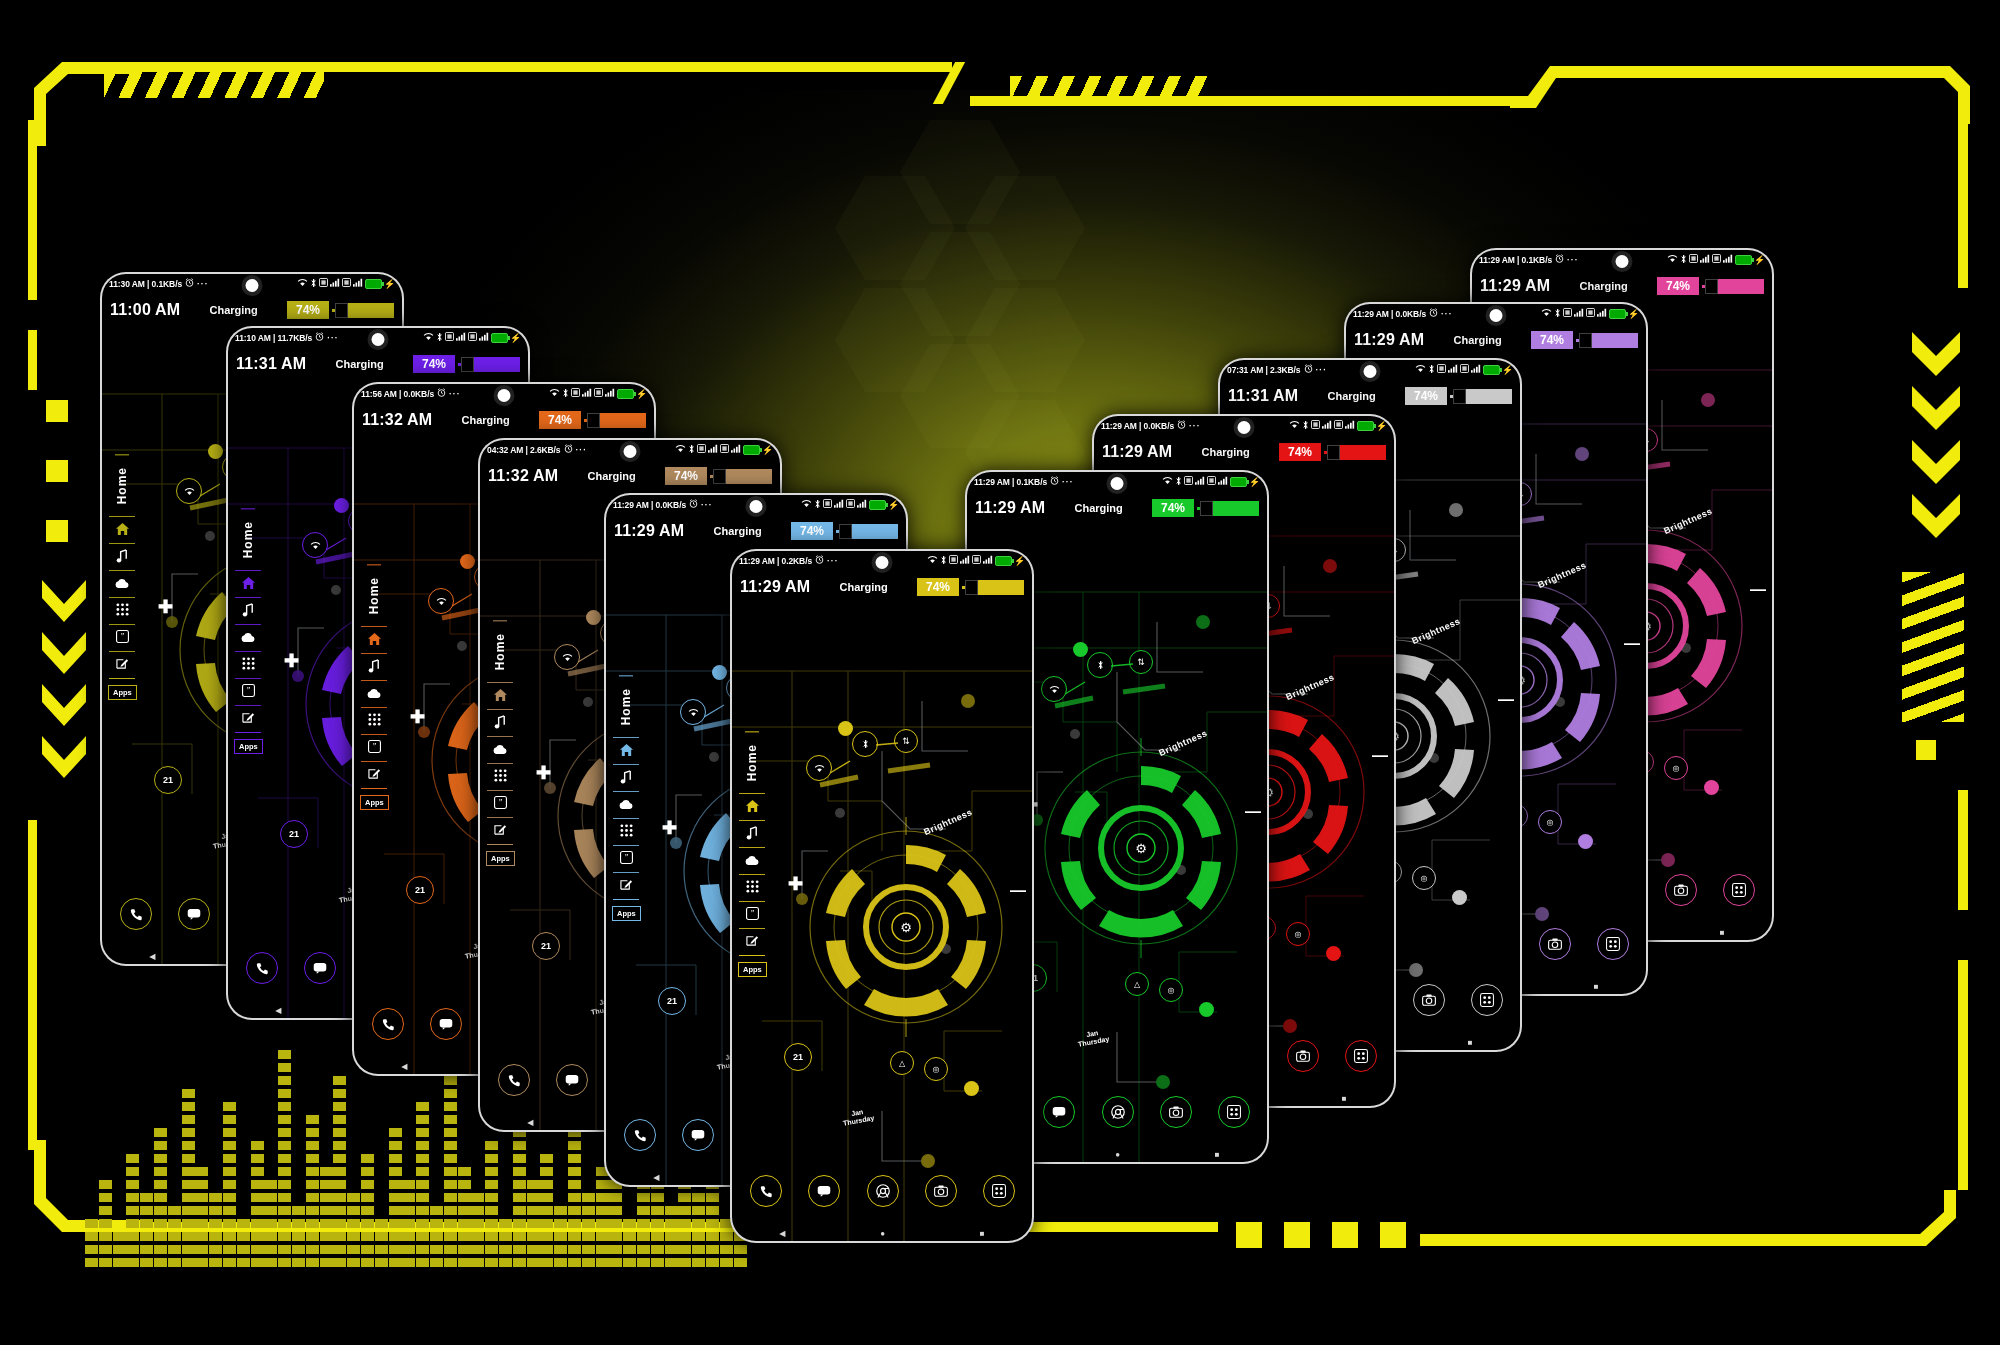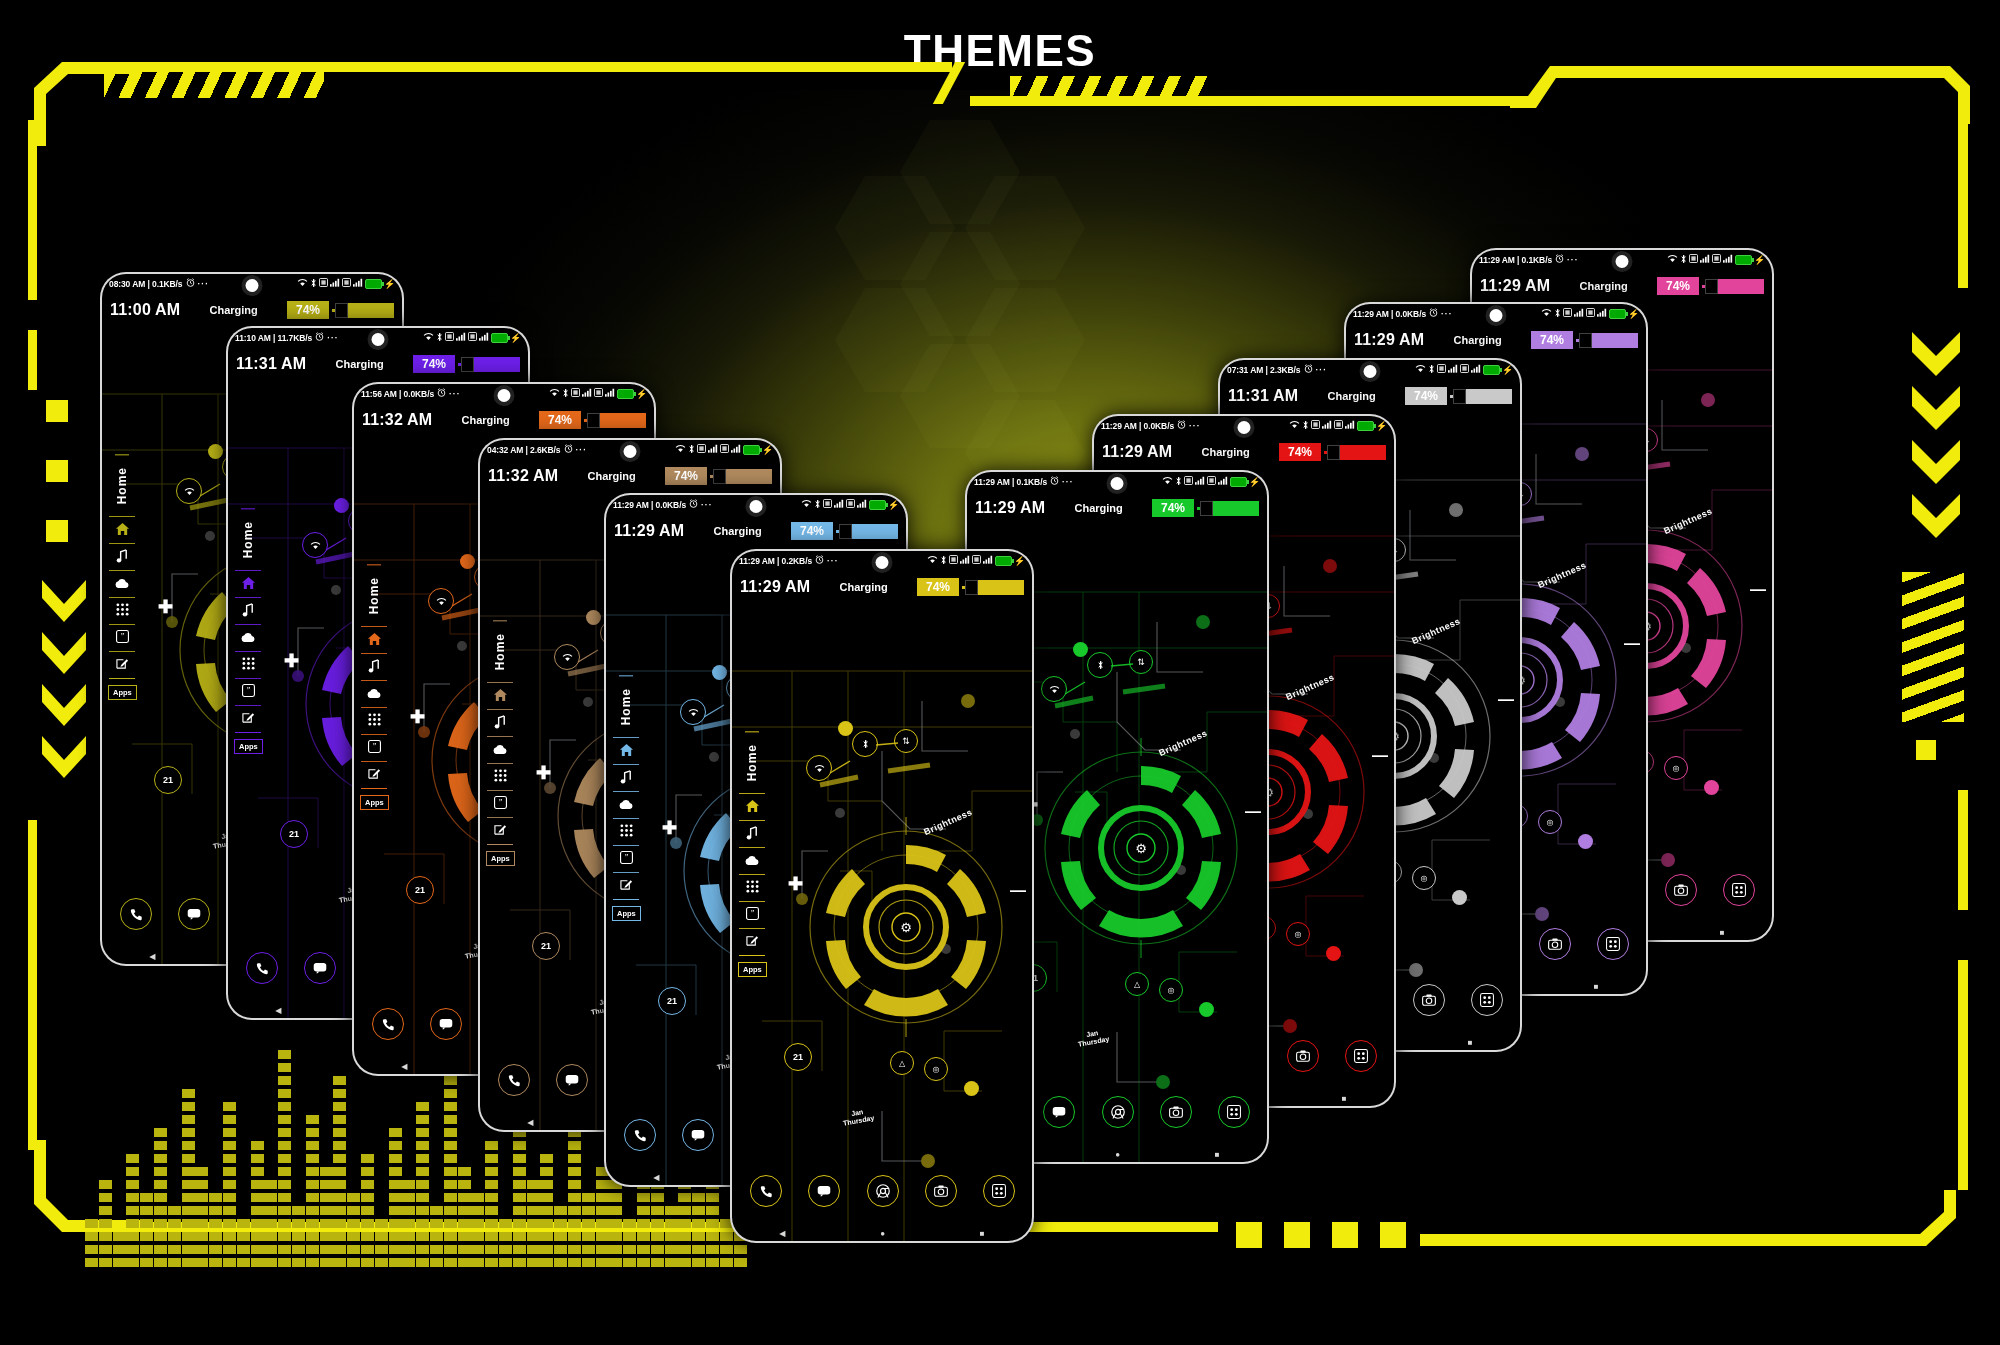--- a/index.html
+++ b/index.html
@@ -88,21 +88,20 @@
     <div class="hex" style="left:120px;top:0px;"></div>
     <div class="hex" style="left:185px;top:56px;"></div>
     <div class="hex" style="left:55px;top:56px;"></div>
     <div class="hex" style="left:120px;top:112px;"></div>
     <div class="hex" style="left:185px;top:168px;"></div>
     <div class="hex" style="left:120px;top:224px;"></div>
     <div class="hex" style="left:55px;top:168px;"></div>
     <div class="hex" style="left:185px;top:280px;"></div>
   </div>
 
-  <div class="title">THEMES</div>
 
   <div>
 
     <div class="frame-line" style="left:28px;top:120px;width:9px;height:180px;"></div>
     <svg style="position:absolute;left:20px;top:58px;width:120px;height:90px;">
       <path d="M14 88 L14 30 L42 4 L118 4 L118 16 L48 16 L26 36 L26 88 Z" fill="#f1ec0b"></path>
     </svg>
     <div class="frame-line" style="left:92px;top:62px;width:860px;height:10px;"></div>
     <div class="frame-line" style="left:944px;top:62px;width:10px;height:42px;transform:skewX(-28deg);"></div>
     <div class="frame-line" style="left:970px;top:96px;width:560px;height:10px;"></div>
@@ -673,21 +672,21 @@
       </g>
       <circle cx="236" cy="150" r="7" fill="#b7b016"></circle>
       <circle cx="70" cy="348" r="6" fill="#b7b016" opacity=".85"></circle>
       <circle cx="196" cy="610" r="7" fill="#b7b016"></circle>
       <circle cx="108" cy="262" r="5" fill="#6b6b6b"></circle>
       <circle cx="214" cy="398" r="5" fill="#6b6b6b"></circle>
     </svg></div>
         <div class="notch"></div>
         <div class="sbar">
           <span class="l">
-       <span>08:30 AM | 0.1KB/s</span>
+       <span>11:30 AM | 0.1KB/s</span>
        <span><svg width="9" height="9" viewBox="0 0 10 10">
                 <circle cx="5" cy="5.6" r="3.7" stroke="#fff" stroke-width="1" fill="none"></circle>
                 <path d="M5 3.6 L5 5.6 L6.4 6.4" stroke="#fff" stroke-width="1" fill="none"></path>
                 <path d="M1.3 1.9 L2.8 0.7 M8.7 1.9 L7.2 0.7" stroke="#fff" stroke-width="1"></path>
               </svg></span>
        <span style="letter-spacing:1px;">···</span>
      </span>
      <span class="r">
        <span><svg width="11" height="9" viewBox="0 0 16 12">
                 <path d="M8 11.2 L4.6 7.4 A5 5 0 0 1 11.4 7.4 Z" fill="#fff"></path>

